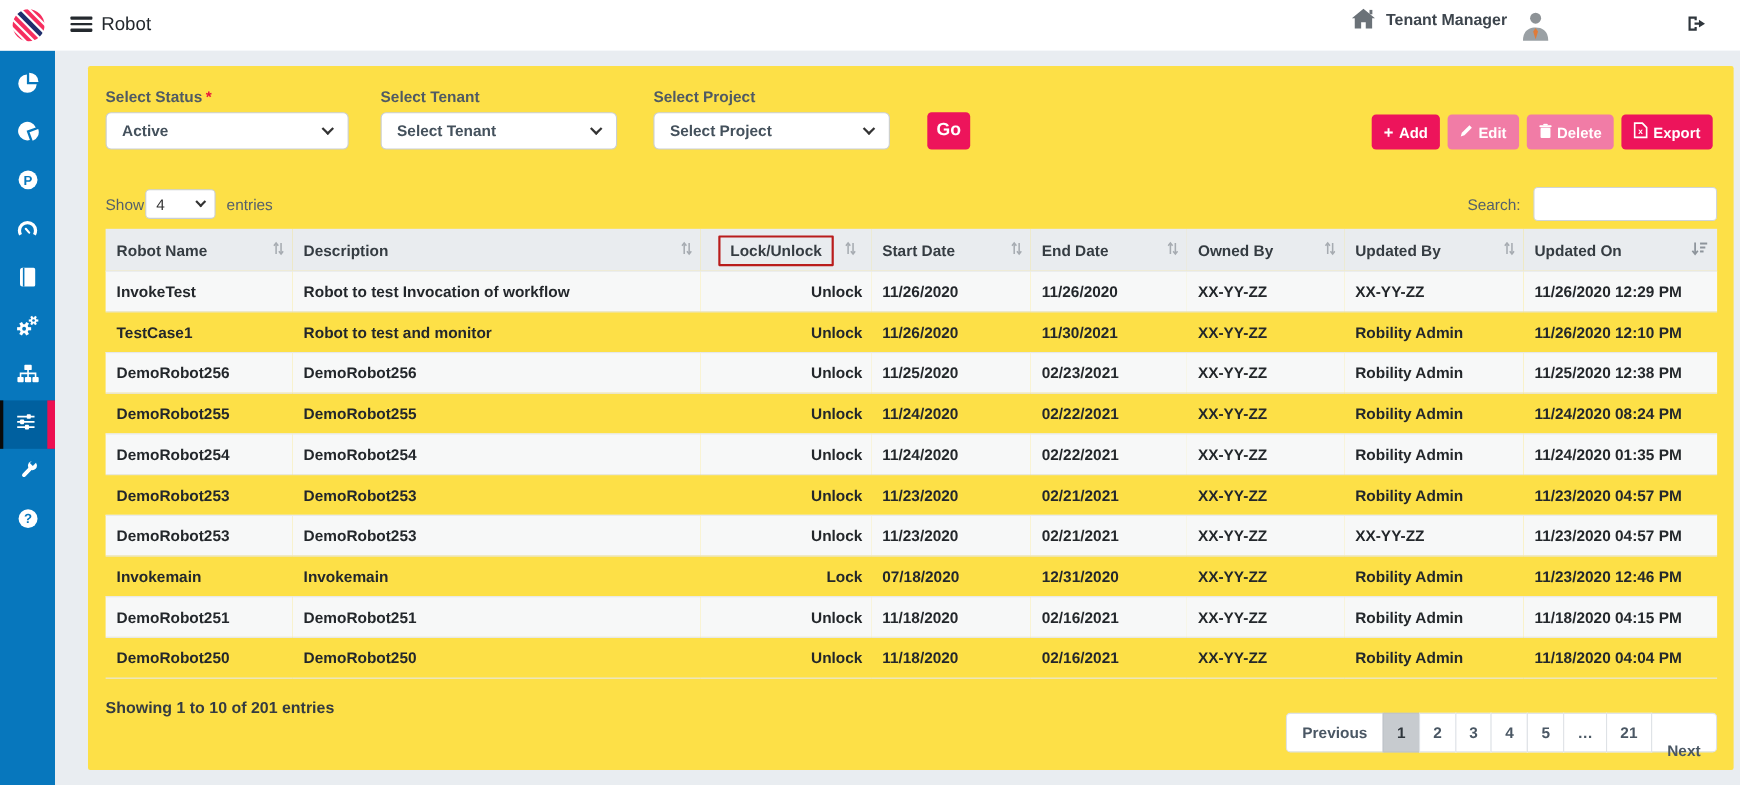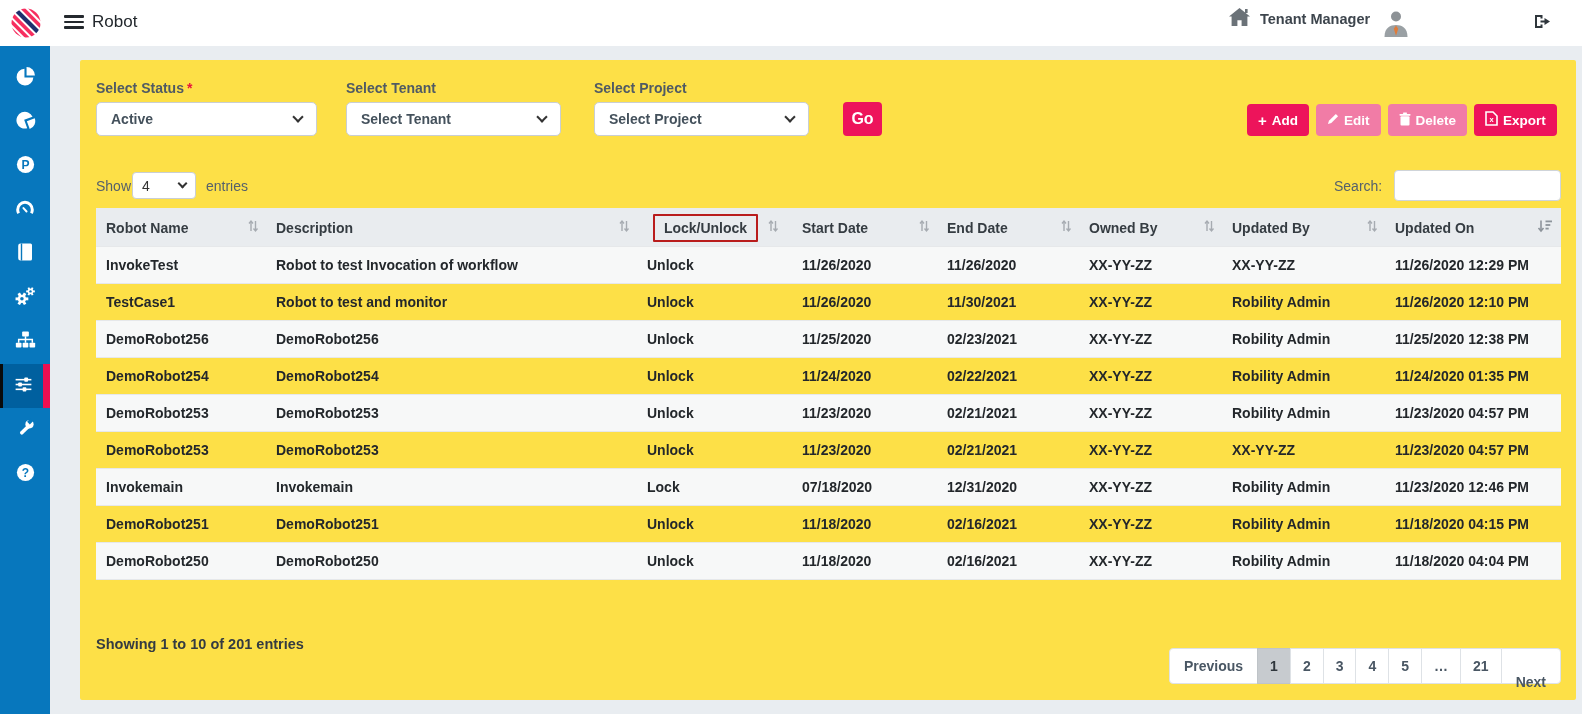--- a/index.html
+++ b/index.html
@@ -59,21 +59,21 @@
   table.tbl { position:absolute; left:16px; top:148px; width:1465px; border-collapse:collapse; table-layout:fixed; }
   .tbl th { height:38px; background:#e9ecef; font-size:14px; font-weight:bold; color:#353c42;
             padding:2px 8px 0 10px; text-align:left; }
   .tbl th .th-inner { display:flex; align-items:center; justify-content:space-between; }
   .tbl th.center .th-inner { justify-content:center; gap:10px; }
   .focus-box { border:2px solid #b91c1c; border-radius:1px; padding:4px 9px; display:inline-block; }
   .tbl td { height:37px; font-size:14px; font-weight:bold; color:#23272b; padding:0 8px 0 10px;
             border-top:1px solid #e6e8ea; }
   .tbl tbody tr:nth-child(odd) td { background:#f7f8f8; }
   .tbl tbody tr:last-child td { border-bottom:1px solid #e6e8ea; }
-  .tbl td.center { text-align:left; }
+  .tbl td.center { text-align:right; }
 
   .summary { position:absolute; left:16px; top:576px; font-size:14.5px; font-weight:bold; color:#343b41; }
 
   
   .pagination { position:absolute; right:15px; top:588px; display:flex; }
   .page-item { height:36px; line-height:34px; padding:0 12px; background:#fff; border:1px solid #dee2e6;
                margin-left:-1px; font-size:14px; font-weight:bold; color:#4a5764; cursor:pointer; }
   .page-item:first-child { border-radius:4px 0 0 4px; margin-left:0; padding:0 14px; }
   .page-item:last-child { border-radius:0 4px 4px 0; padding:16px 14px; }
   .page-item.active { background:#c7cbcf; border-color:#bfc4c8; color:#2f363c; }
@@ -468,20 +468,30 @@
         <td>DemoRobot256</td>
         <td>DemoRobot256</td>
         <td class="center">Unlock</td>
         <td>11/25/2020</td>
         <td>02/23/2021</td>
         <td>XX-YY-ZZ</td>
         <td>Robility Admin</td>
         <td>11/25/2020 12:38 PM</td>
       </tr>
       <tr>
+        <td>DemoRobot255</td>
+        <td>DemoRobot255</td>
+        <td class="center">Unlock</td>
+        <td>11/24/2020</td>
+        <td>02/22/2021</td>
+        <td>XX-YY-ZZ</td>
+        <td>Robility Admin</td>
+        <td>11/24/2020 08:24 PM</td>
+      </tr>
+      <tr>
         <td>DemoRobot254</td>
         <td>DemoRobot254</td>
         <td class="center">Unlock</td>
         <td>11/24/2020</td>
         <td>02/22/2021</td>
         <td>XX-YY-ZZ</td>
         <td>Robility Admin</td>
         <td>11/24/2020 01:35 PM</td>
       </tr>
       <tr>

